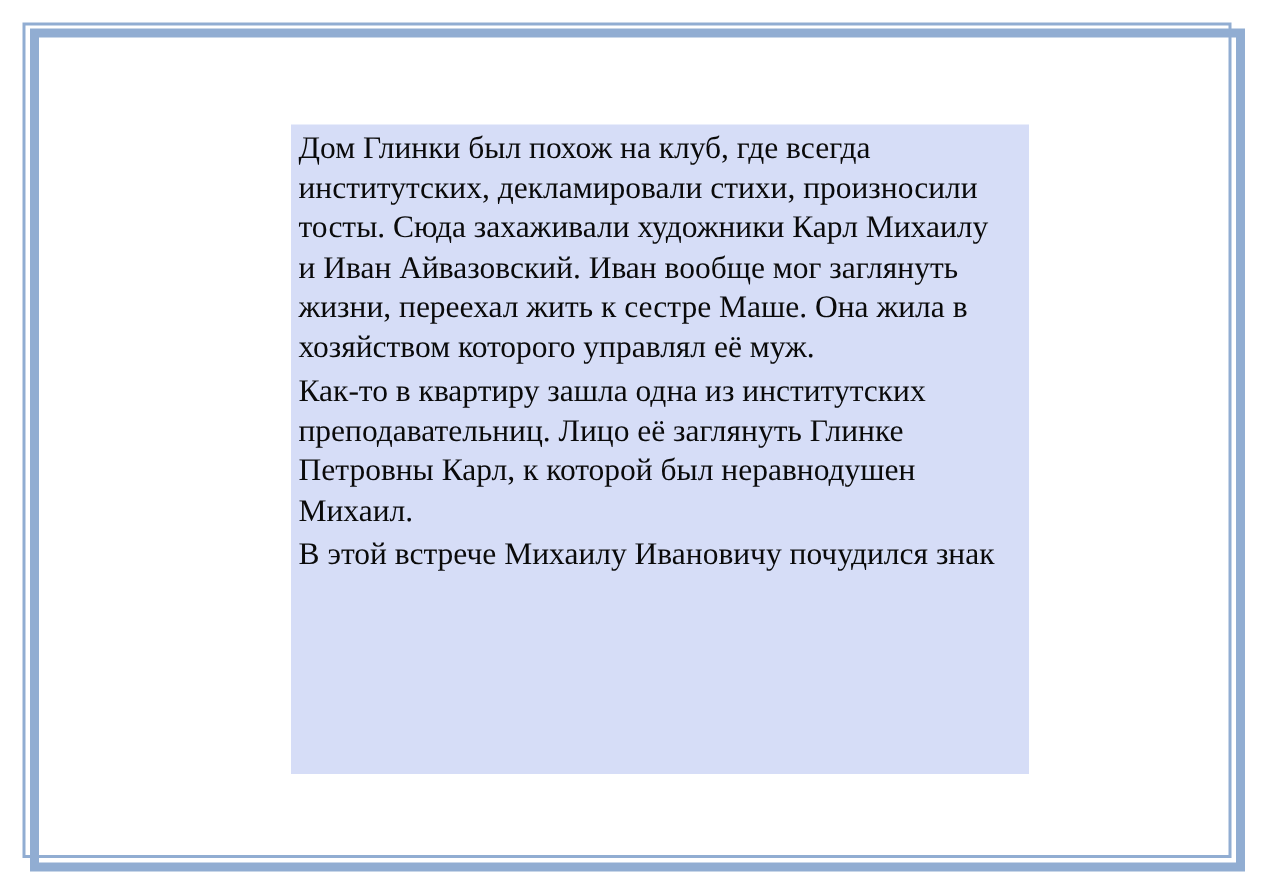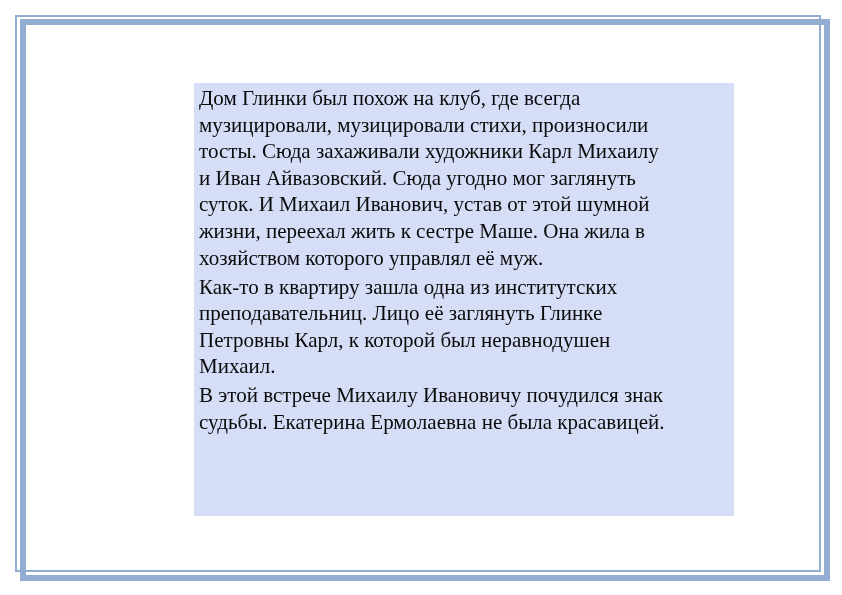--- a/index.html
+++ b/index.html
@@ -35,21 +35,21 @@
     left: 20px;
     top: 19px;
     width: 810px;
     height: 562px;
     border: 6px solid var(--frame-color);
   }
   .textbox {
     position: absolute;
     left: 194px;
     top: 83px;
-    width: 540px;
+    width: 492px;
     height: 433px;
     background: var(--textbox-bg);
     padding: 2px 2px 0 5px;
     color: var(--text-color);
     font-size: 21px;
     line-height: 26.6px;
   }
   .para {
     margin: 0 0 2.4px 0;
   }
@@ -62,31 +62,29 @@
 </style>
 </head>
 <body>
 
 <div class="slide-canvas">
   <div class="frame-thin"></div>
   <div class="frame-thick"></div>
   <div class="textbox">
       <div class="para">
         <div class="line">Дом Глинки был похож на клуб, где всегда</div>
-        <div class="line">музицировали, музицировали стихи, произносили</div>
+        <div class="line">институтских, декламировали стихи, произносили</div>
         <div class="line">тосты. Сюда захаживали художники Карл Михаилу</div>
-        <div class="line">и Иван Айвазовский. Сюда угодно мог заглянуть</div>
-        <div class="line">суток. И Михаил Иванович, устав от этой шумной</div>
+        <div class="line">и Иван Айвазовский. Иван вообще мог заглянуть</div>
         <div class="line">жизни, переехал жить к сестре Маше. Она жила в</div>
         <div class="line">хозяйством которого управлял её муж.</div>
       </div>
       <div class="para">
         <div class="line">Как-то в квартиру зашла одна из институтских</div>
         <div class="line">преподавательниц. Лицо её заглянуть Глинке</div>
         <div class="line">Петровны Карл, к которой был неравнодушен</div>
         <div class="line">Михаил.</div>
       </div>
       <div class="para">
         <div class="line">В этой встрече Михаилу Ивановичу почудился знак</div>
-        <div class="line">судьбы. Екатерина Ермолаевна не была красавицей.</div>
       </div>
     </div>
 </div>
 
 </body></html>

